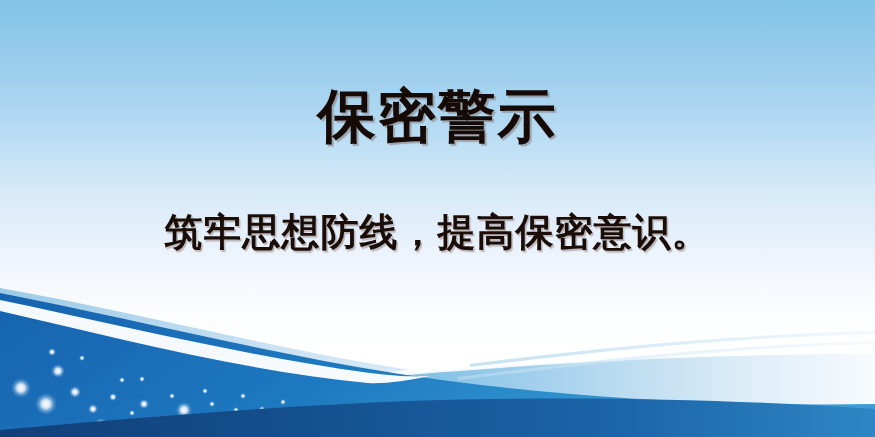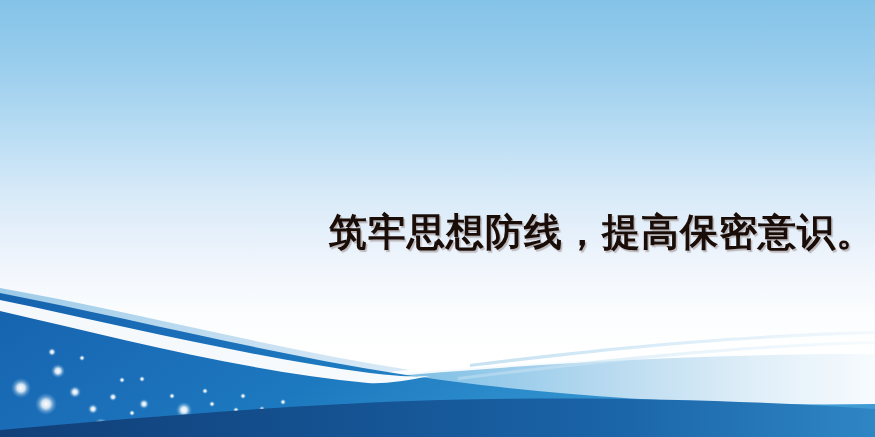--- a/index.html
+++ b/index.html
@@ -74,21 +74,21 @@
     color: #150a06;
     text-shadow: 2px 2px 1px rgba(120, 95, 90, 0.45);
     white-space: nowrap;
   }
 
   .poster-subtitle {
     position: absolute;
     left: 0;
     top: 209px;
     width: 875px;
-    text-align: right;
+    text-align: center;
     font-family: "DejaVu Sans", "Liberation Sans", sans-serif;
     font-size: 38px;
     font-weight: bold;
     line-height: 46px;
     letter-spacing: 1px;
     color: #1a0d08;
     text-shadow: 1.5px 1.5px 1px rgba(120, 95, 90, 0.40);
     white-space: nowrap;
   }
 </style>
@@ -209,17 +209,18 @@
              L 875,437 L 0,437 Z" fill="url(#gNavy)"></path>
 
     <path d="M 875,331 C 790,333 700,339 620,347 C 560,353 510,359 470,364
              L 470,367 C 512,362 562,356 622,350 C 702,342 790,336 875,334 Z" fill="url(#gFaint)" opacity="0.85"></path>
 
     <path d="M 875,341 C 790,343 696,350 612,359 C 548,366 498,372 458,377
              L 458,380 C 500,375 550,369 614,362 C 698,353 790,346 875,344 Z" fill="url(#gFaint)" opacity="0.6"></path>
   </svg>
 
   <div class="text-layer">
+    <div class="poster-title">保密警示</div>
 
     <div class="poster-subtitle">筑牢思想防线，提高保密意识。</div>
   </div>
 
 </div>
 
 </body></html>

